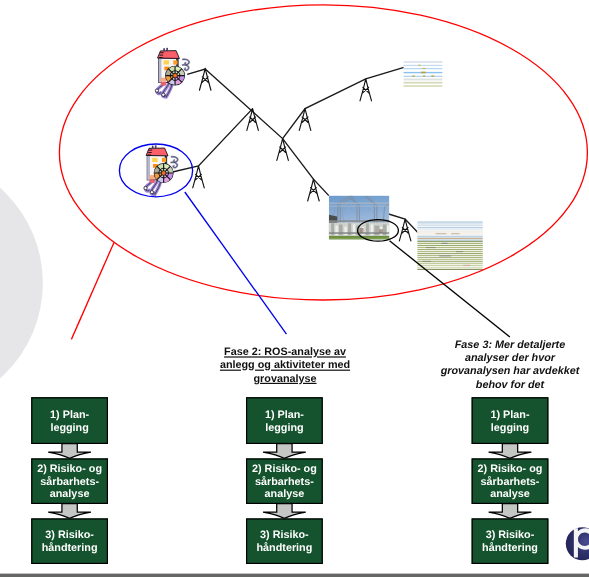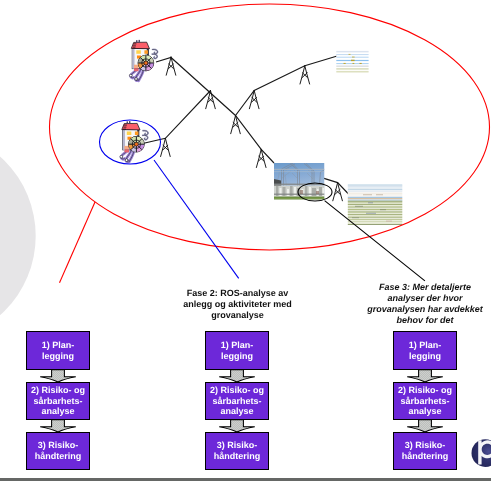--- a/index.html
+++ b/index.html
@@ -3,21 +3,21 @@
 <meta charset="utf-8">
 <title>ROS-analyse faser</title>
 <style>
   html,body{margin:0;padding:0;}
   body{width:491px;height:481px;background:#ffffff;overflow:hidden;
        font-family:"Liberation Sans",sans-serif;
        -webkit-font-smoothing:antialiased;text-rendering:geometricPrecision;}
   #stage{position:relative;width:491px;height:481px;overflow:hidden;}
   svg.layer{position:absolute;left:0;top:0;width:491px;height:481px;overflow:visible;}
   .caption{position:absolute;font-weight:bold;color:#111;font-size:9px;line-height:11px;text-align:center;white-space:pre-line;}
-  .fbox{position:absolute;background:#6d28d9;border:1.3px solid #000;box-sizing:border-box;
+  .fbox{position:absolute;background:#14532d;border:1.3px solid #000;box-sizing:border-box;
         color:#fff;font-weight:bold;font-size:9px;line-height:10.6px;display:flex;
         align-items:center;justify-content:center;text-align:center;white-space:pre-line;}
 </style>
 </head>
 <body>
 
 <div id="stage">
 
   <svg class="layer">
     <circle cx="-70.6" cy="235.9" r="106.3" fill="#e6e5e7"></circle>
@@ -245,21 +245,21 @@
 
   <svg class="layer">
     <ellipse cx="269.5" cy="127" rx="220" ry="123" fill="none" stroke="#ff0000" stroke-width="1.1"></ellipse>
     <ellipse cx="130" cy="142" rx="30.5" ry="22" fill="none" stroke="#0000ee" stroke-width="1.1"></ellipse>
     <ellipse cx="315" cy="192" rx="17" ry="9" fill="none" stroke="#000000" stroke-width="1.1"></ellipse>
     <line x1="95" y1="202" x2="59.5" y2="282.8" stroke="#ff0000" stroke-width="1.1"></line>
     <line x1="154" y1="160" x2="238.7" y2="278.4" stroke="#0000ee" stroke-width="1.1"></line>
     <line x1="324.6" y1="200.6" x2="424.9" y2="280.9" stroke="#000000" stroke-width="1.1"></line>
   </svg>
 
-  <div class="caption" style="left:180.5px;top:287.8px;width:114px;">Fase 2: ROS-analyse av
+  <div class="caption" style="left:180.5px;top:287.8px;width:114px;text-decoration:underline;">Fase 2: ROS-analyse av
 anlegg og aktiviteter med
 grovanalyse</div>
   <div class="caption" style="left:364.5px;top:282px;width:121px;font-style:italic;">Fase 3: Mer detaljerte
 analyser der hvor
 grovanalysen har avdekket
 behov for det</div>
 
   <svg class="layer">
     <defs>
       <pattern id="chk" width="2" height="2" patternUnits="userSpaceOnUse">

